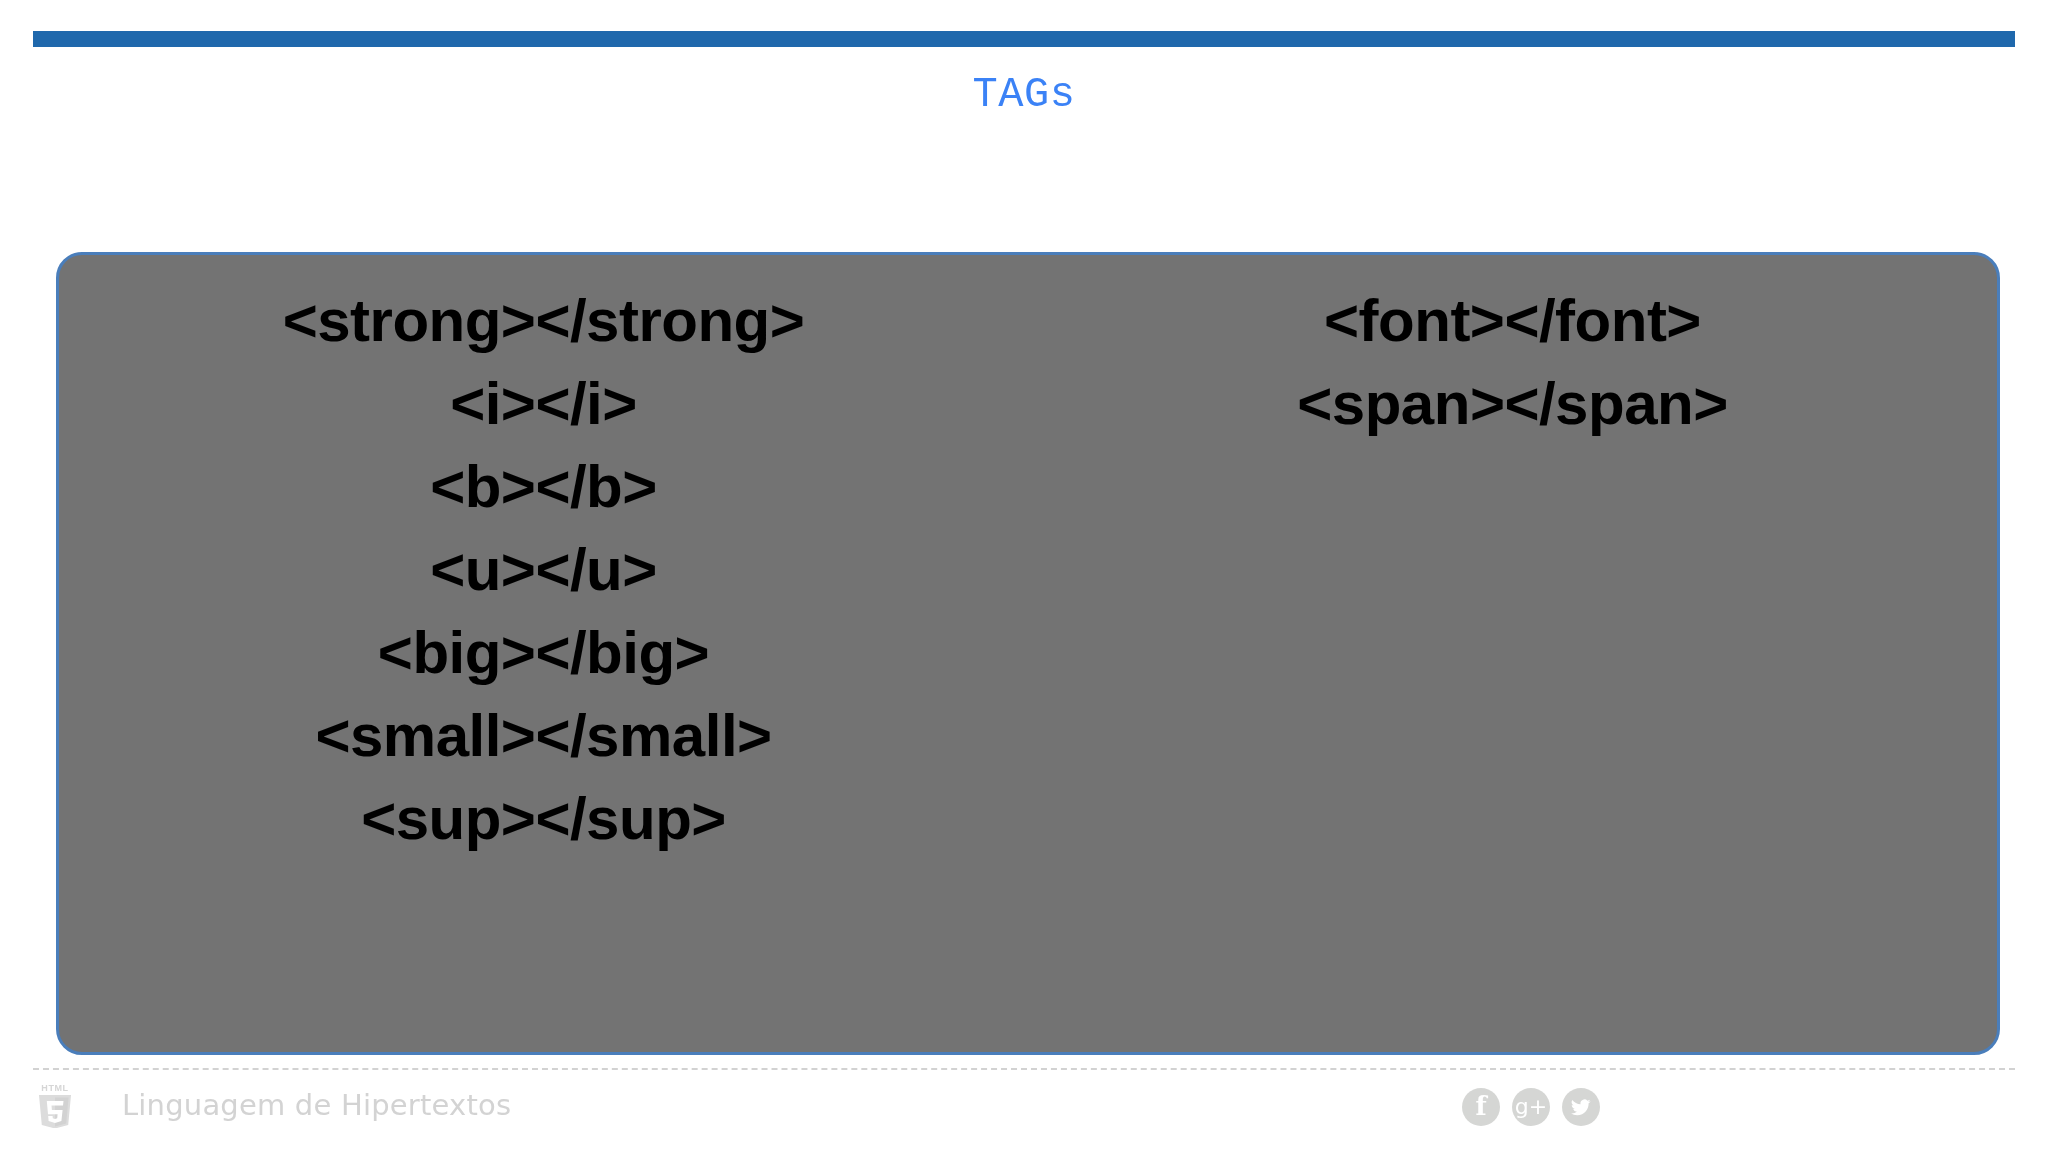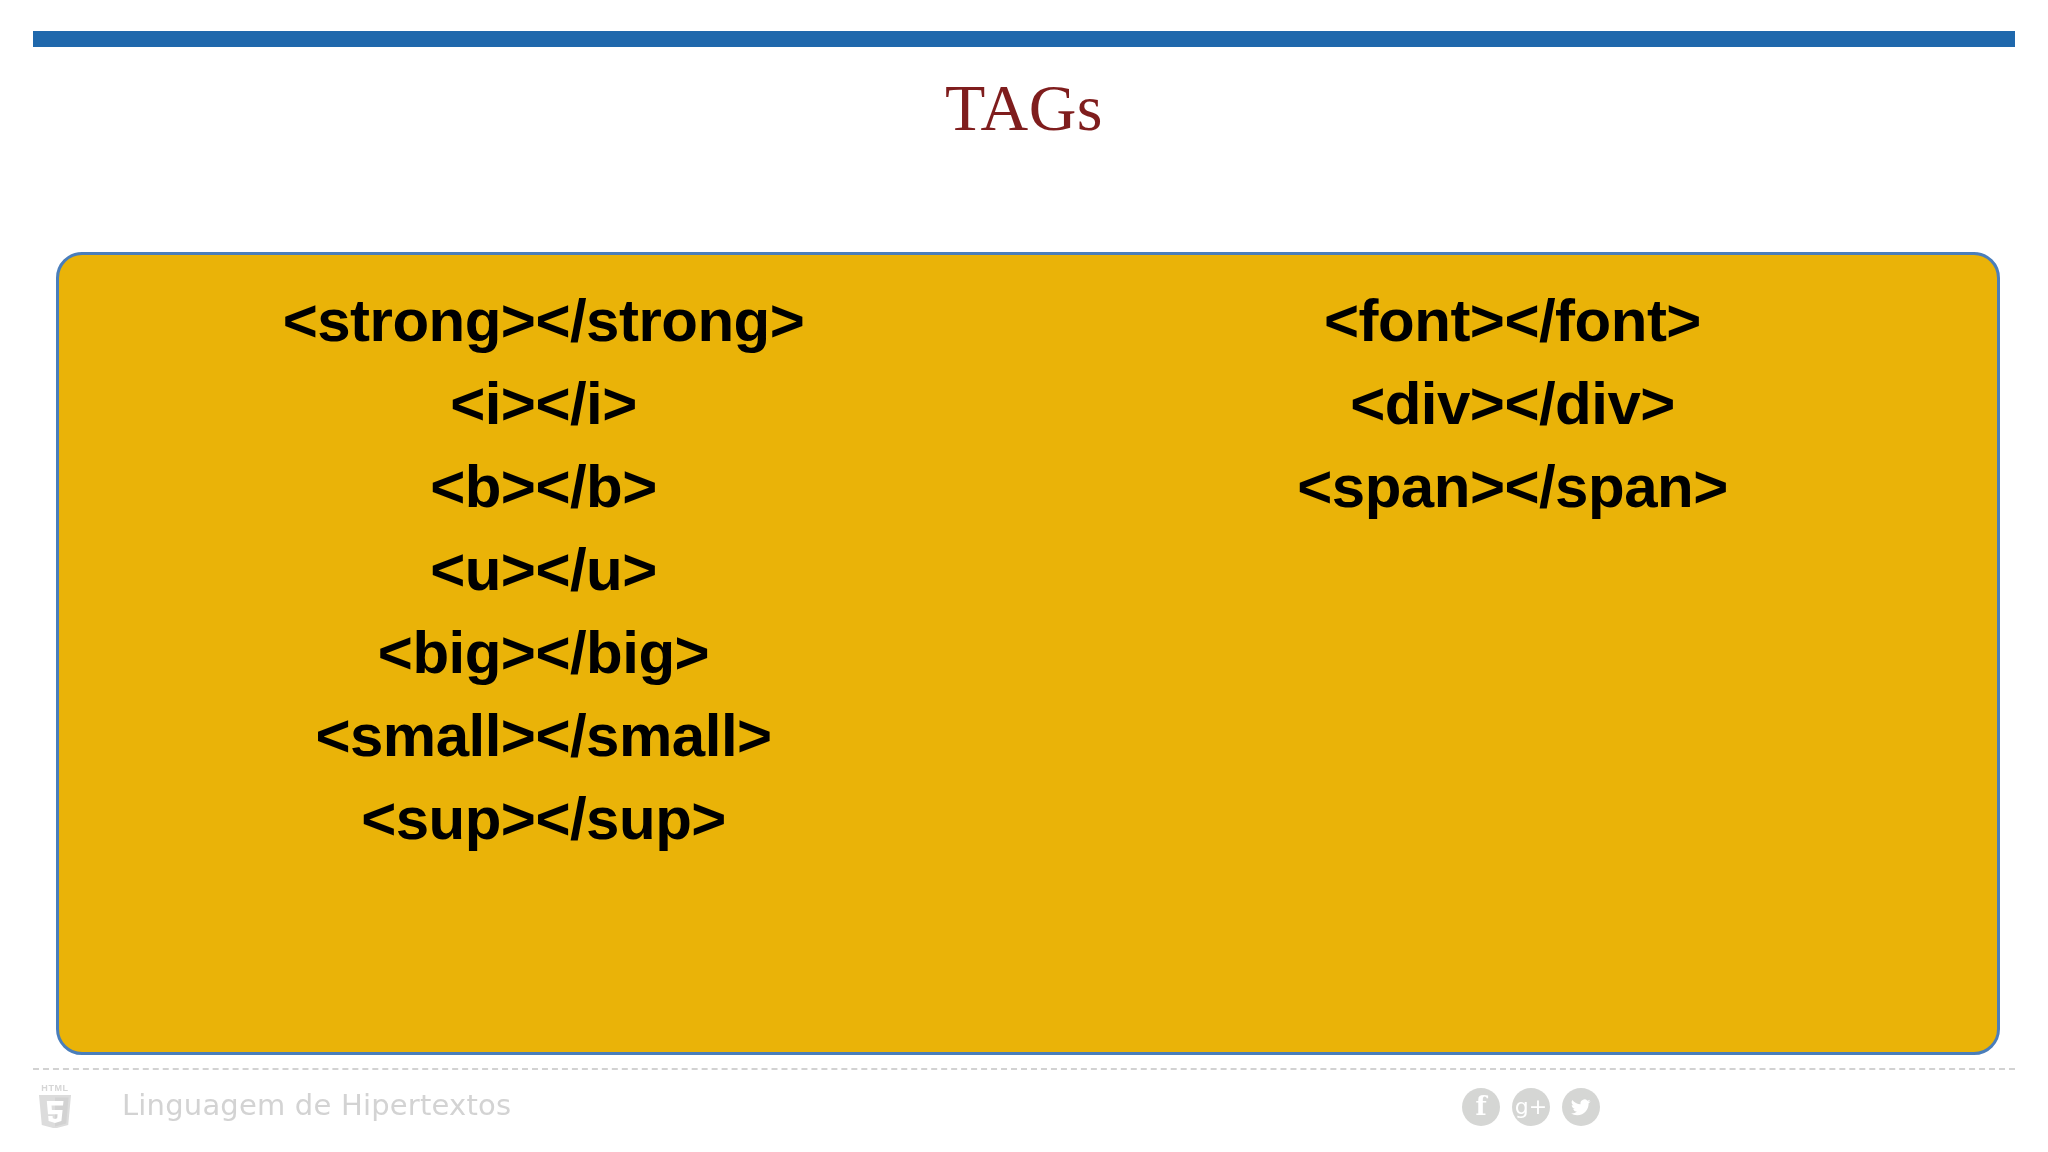--- a/index.html
+++ b/index.html
@@ -26,39 +26,39 @@
     background: #1F68AC;
   }
 
   
   .slide-title {
     position: absolute;
     left: 0;
     top: 72px;
     width: 2048px;
     text-align: center;
-    font-family: Liberation Serif, serif;
-    font-size: 66px;
+    font-family: Liberation Mono, monospace;
+    font-size: 42px;
     font-weight: 400;
     letter-spacing: 0.5px;
-    color: #7f1d1d;
+    color: #3b82f6;
     line-height: 1.1;
   }
 
   
   .content-box {
     position: absolute;
     left: 56px;
     top: 252px;
     width: 1944px;
     height: 803px;
     box-sizing: border-box;
     border: 3px solid #4A7EBB;
     border-radius: 26px;
-    background: #eab308;
+    background: #737373;
   }
 
   .columns {
     position: absolute;
     left: 0;
     top: 0;
     width: 100%;
     height: 100%;
     display: flex;
     flex-direction: row;
@@ -175,21 +175,20 @@
       <div class="tag-line">&lt;i&gt;&lt;/i&gt;</div>
       <div class="tag-line">&lt;b&gt;&lt;/b&gt;</div>
       <div class="tag-line">&lt;u&gt;&lt;/u&gt;</div>
       <div class="tag-line">&lt;big&gt;&lt;/big&gt;</div>
       <div class="tag-line">&lt;small&gt;&lt;/small&gt;</div>
       <div class="tag-line">&lt;sup&gt;&lt;/sup&gt;</div>
     </div>
 
     <div class="tag-column">
       <div class="tag-line">&lt;font&gt;&lt;/font&gt;</div>
-      <div class="tag-line">&lt;div&gt;&lt;/div&gt;</div>
       <div class="tag-line">&lt;span&gt;&lt;/span&gt;</div>
     </div>
 
   </div>
 </div>
 
 <div class="footer-rule"></div>
 
 <div class="footer">
 

